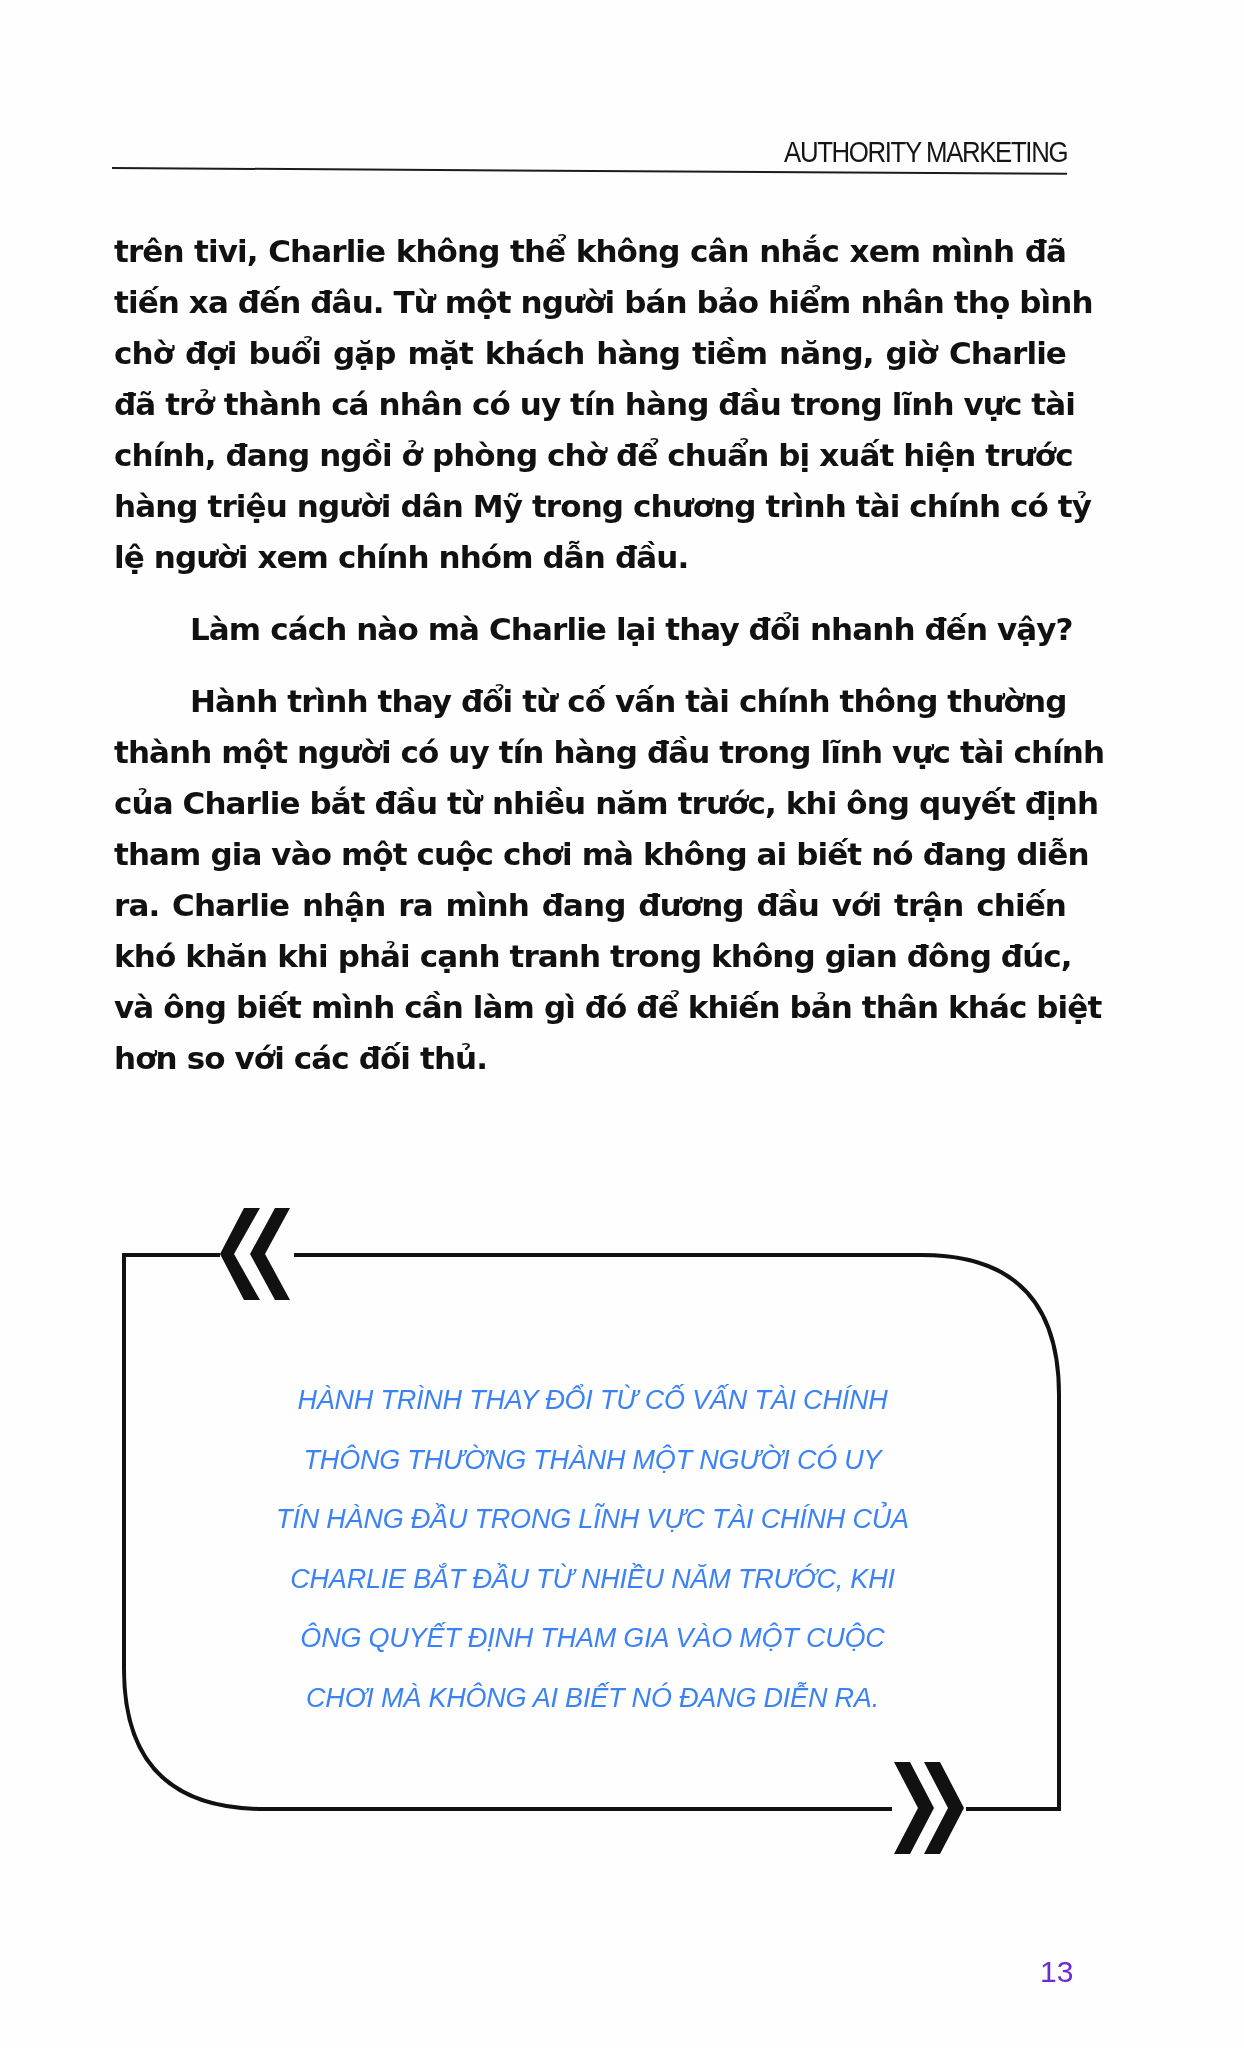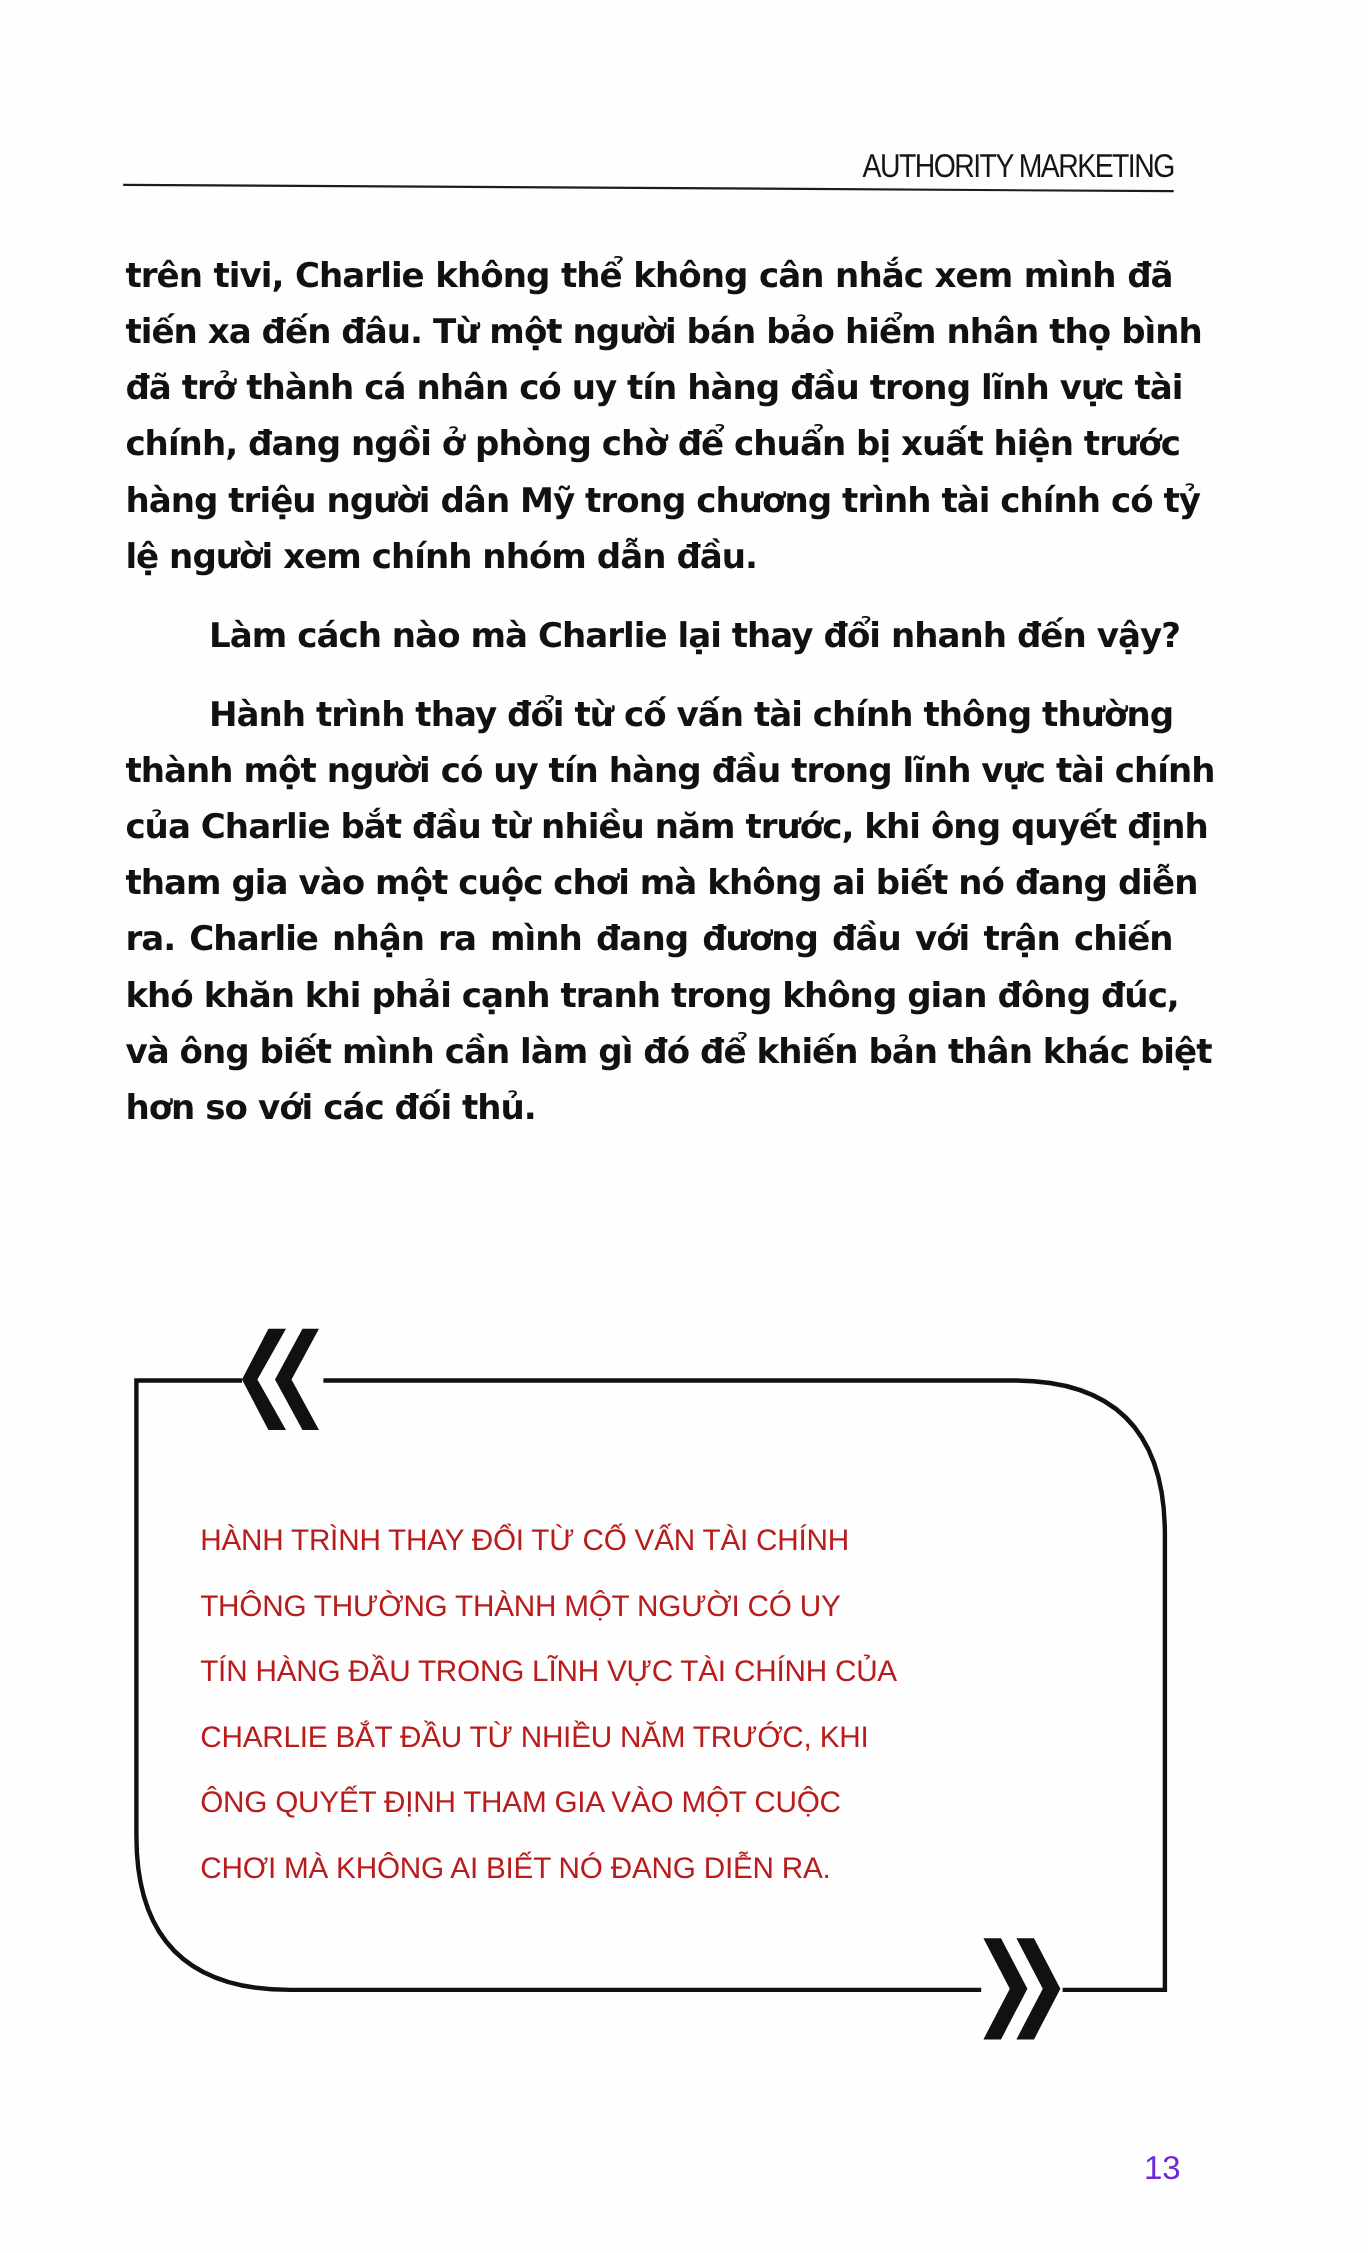--- a/index.html
+++ b/index.html
@@ -28,21 +28,21 @@
   .line.last { text-align-last: left; }
   .line.indent { padding-left: 76px; }
   .para-gap { height: 21px; }
   .callout {
     position: absolute; left: 118px; top: 1253px; width: 941px; height: 558px;
   }
   .callout svg { position: absolute; left: 0; top: 0; overflow: visible; }
   .callout-text {
     position: absolute; left: 60px; top: 118px; width: 821px;
     font-family: "Liberation Sans", sans-serif; font-size: 27px;
-    text-align: left; color: #b91c1c; letter-spacing: -0.2px;
+    text-align: center; color: #3b82f6; letter-spacing: -0.2px; font-style: italic;
   }
   .callout-line { height: 59.6px; line-height: 59.6px; white-space: nowrap; }
   .chev { position: absolute; }
   .page-number {
     position: absolute; left: 1036px; top: 1955px;
     font-family: "Liberation Sans", sans-serif; font-size: 30px; color: #6d28d9;
   }
 </style>
 </head>
 <body>
@@ -50,20 +50,21 @@
 <div class="page">
 
   <div class="running-head">AUTHORITY MARKETING</div>
   <div class="head-rule"></div>
 
   <div class="body-text">
 
     <div>
       <div class="line">trên tivi, Charlie không thể không cân nhắc xem mình đã</div>
       <div class="line">tiến xa đến đâu. Từ một người bán bảo hiểm nhân thọ bình</div>
+      <div class="line">chờ đợi buổi gặp mặt khách hàng tiềm năng, giờ Charlie</div>
       <div class="line">đã trở thành cá nhân có uy tín hàng đầu trong lĩnh vực tài</div>
       <div class="line">chính, đang ngồi ở phòng chờ để chuẩn bị xuất hiện trước</div>
       <div class="line">hàng triệu người dân Mỹ trong chương trình tài chính có tỷ</div>
       <div class="line last">lệ người xem chính nhóm dẫn đầu.</div>
     </div>
     <div class="para-gap"></div>
 
     <div>
       <div class="line last indent">Làm cách nào mà Charlie lại thay đổi nhanh đến vậy?</div>
     </div>

